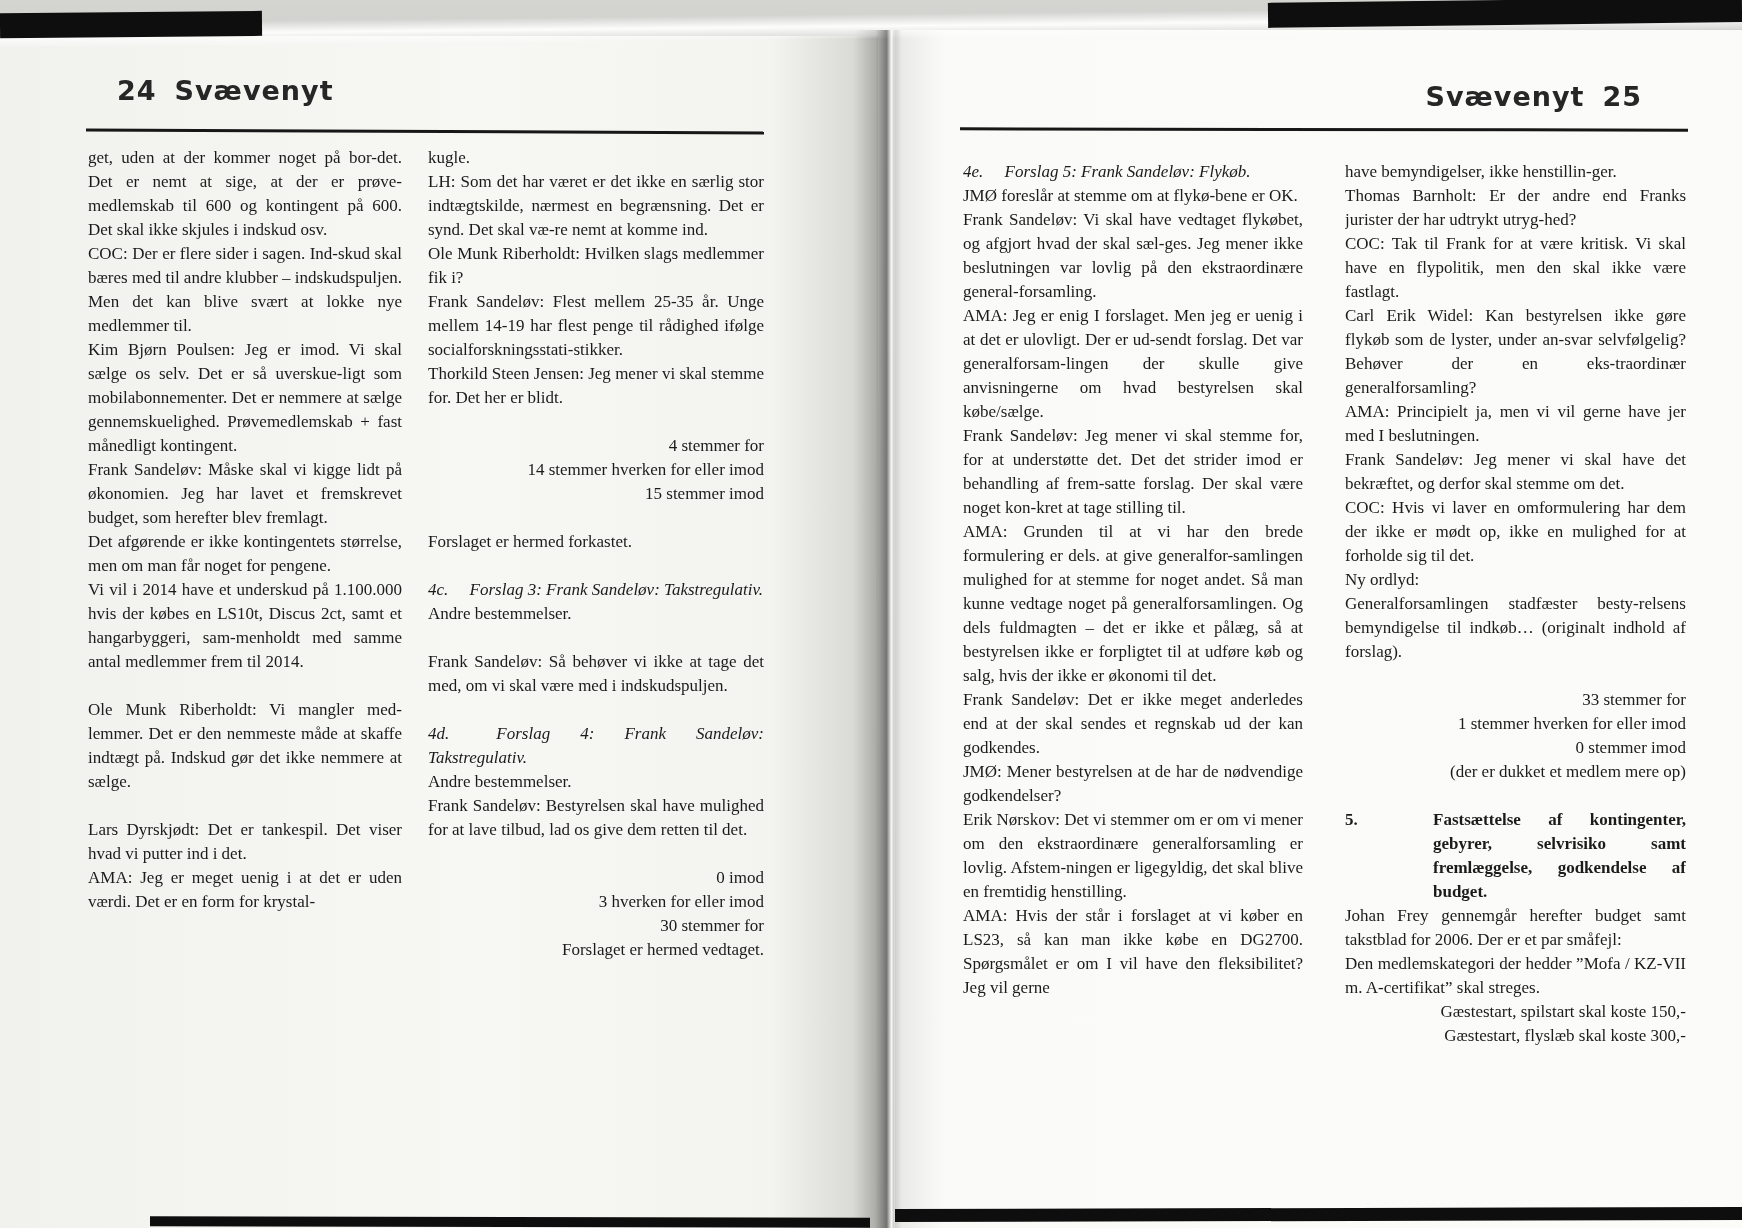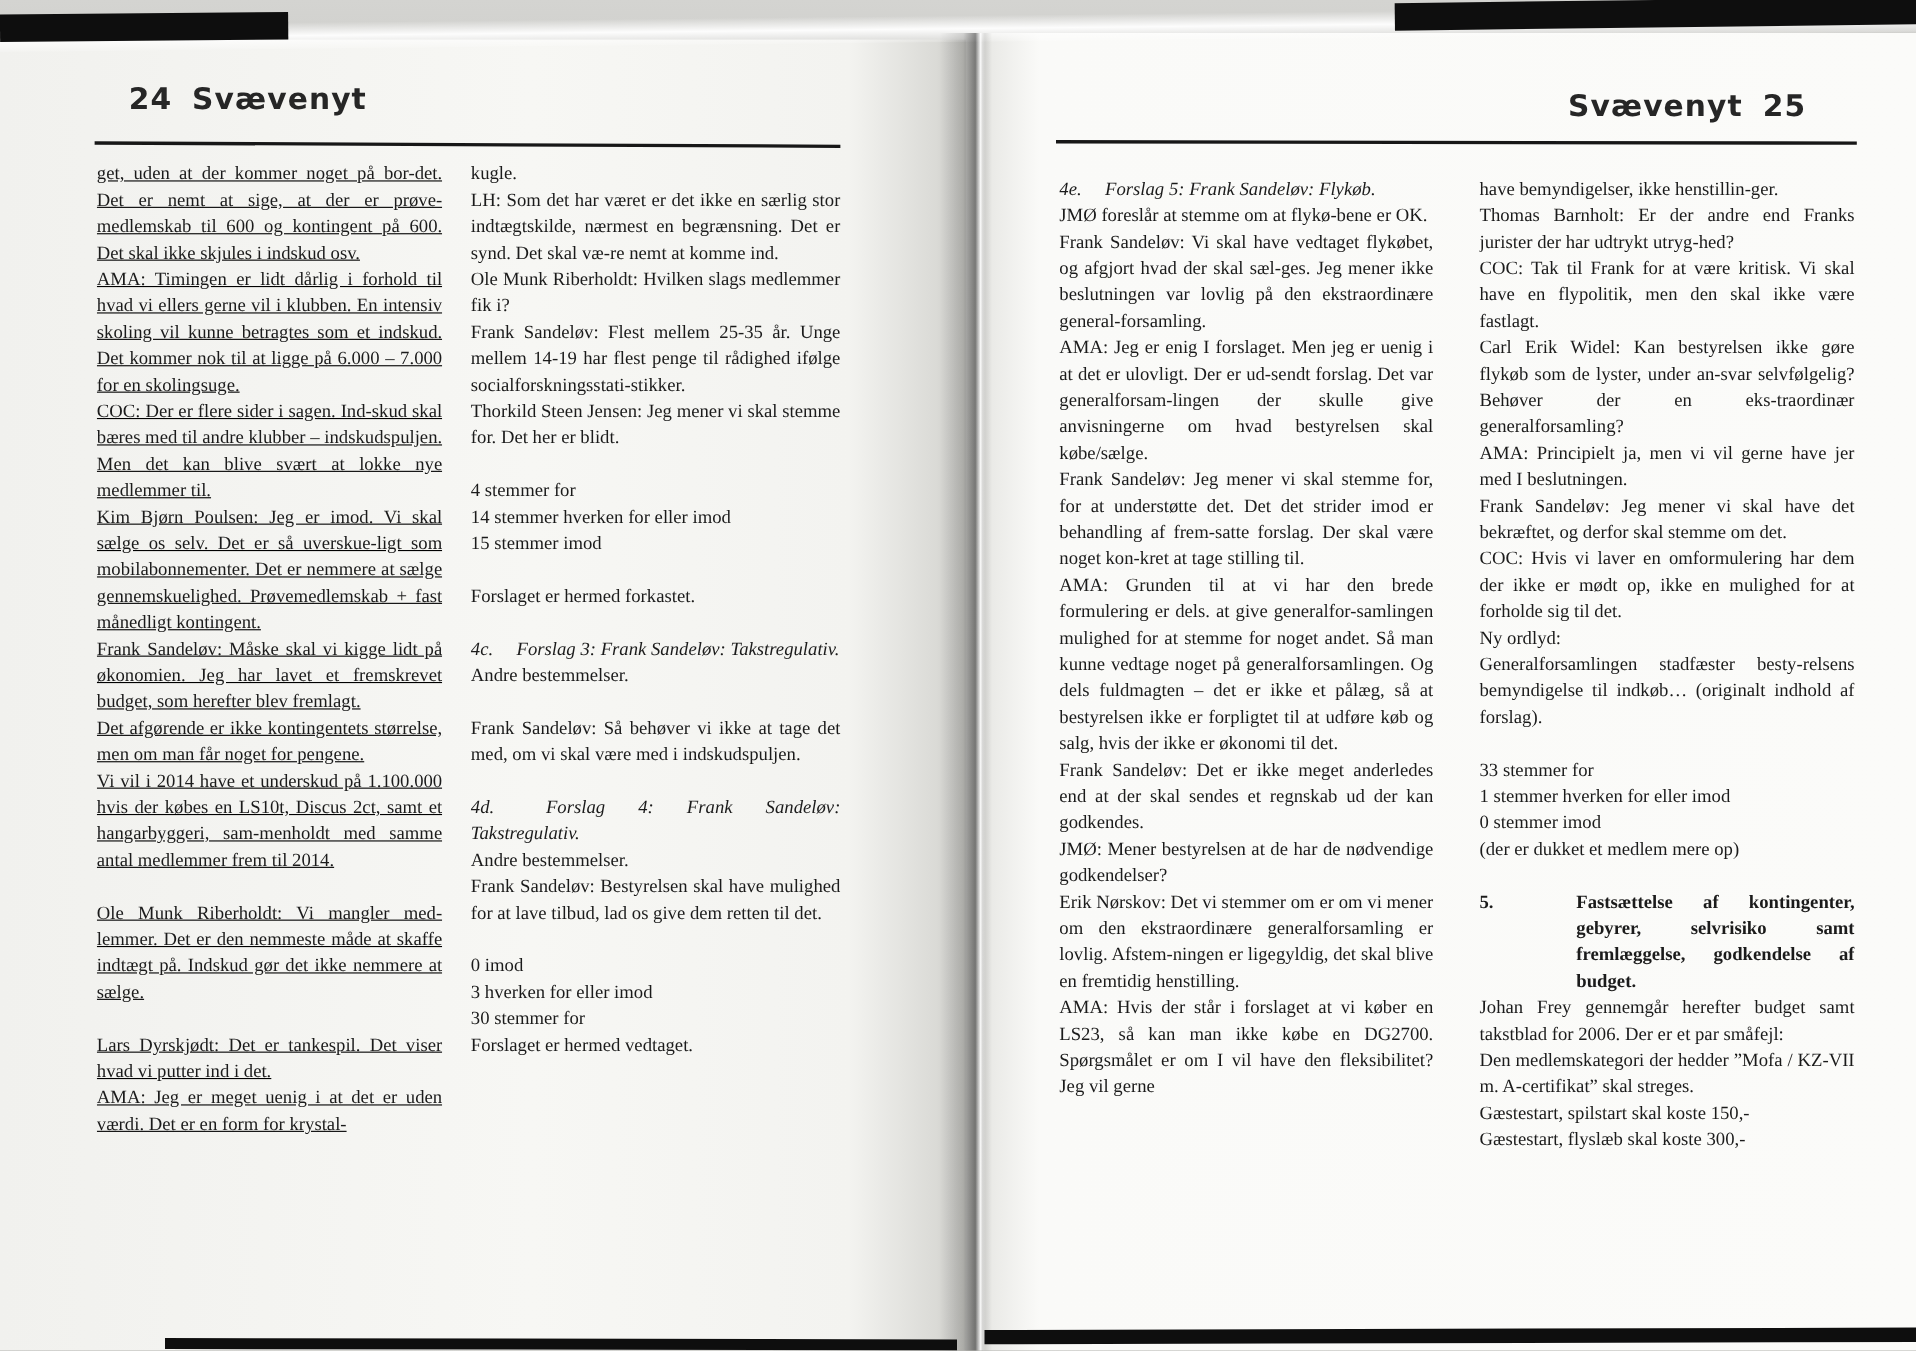--- a/index.html
+++ b/index.html
@@ -23,28 +23,28 @@
   .strip-br{left:895px;top:1208px;width:847px;height:13px;transform:rotate(-.15deg);}
   .page-head{position:absolute;z-index:3;color:#262626;
     font:bold 27px/30px "DejaVu Sans","Liberation Sans",sans-serif;letter-spacing:1px;}
   .head-left{left:117px;top:76px;}
   .head-right{left:1250px;top:82px;width:392px;text-align:right;}
   .head-gap{display:inline-block;width:18px;}
   .rule{position:absolute;height:3px;background:#171717;z-index:3;}
   .rule-left{left:86px;top:130px;width:678px;transform:rotate(.25deg);}
   .rule-right{left:960px;top:128px;width:728px;transform:rotate(.1deg);}
   .col{position:absolute;z-index:3;overflow:hidden;}
-  .col-l1{left:88px;top:146px;width:314px;height:1045px;text-decoration:underline;}
+  .col-l1{left:88px;top:146px;width:314px;height:1045px;}
   .col-l2{left:428px;top:146px;width:336px;height:1045px;}
   .col-r1{left:963px;top:160px;width:340px;height:1035px;}
   .col-r2{left:1345px;top:160px;width:341px;height:1035px;}
   .blk{margin:0;font-size:17px;line-height:24px;color:#1b1b1b;text-align:justify;
        font-family:"Liberation Serif","DejaVu Serif",serif;}
   .blk-heading{font-style:italic;}
-  .blk-vote{text-align:left;}
+  .blk-vote{text-align:right;}
   .blk-spacer{height:24px;}
   .blk-numbered{display:flex;font-weight:bold;}
   .blk-numbered .num{flex:0 0 54px;}
   .blk-numbered span:last-child{flex:1;text-align:justify;margin-left:34px;}
   .num:empty{display:none;}
 </style>
 </head>
 <body>
 
 <div class="scan">
@@ -67,21 +67,20 @@
     <span>Svævenyt</span><span class="head-gap"></span><span>25</span>
   </div>
 
   <div class="rule rule-left"></div>
   <div class="rule rule-right"></div>
 
   <div class="col col-l1">
 
       <p class="blk blk-body"><span>get, uden at der kommer noget på bor-det. Det er nemt at sige, at der er prøve-medlemskab til 600 og kontingent på 600. Det skal ikke skjules i indskud osv.</span></p>
 
-      <p class="blk blk-body"><span>AMA: Timingen er lidt dårlig i forhold til hvad vi ellers gerne vil i klubben. En intensiv skoling vil kunne betragtes som et indskud. Det kommer nok til at ligge på 6.000 – 7.000 for en skolingsuge.</span></p>
 
       <p class="blk blk-body"><span>COC: Der er flere sider i sagen. Ind-skud skal bæres med til andre klubber – indskudspuljen. Men det kan blive svært at lokke nye medlemmer til.</span></p>
 
       <p class="blk blk-body"><span>Kim Bjørn Poulsen: Jeg er imod. Vi skal sælge os selv. Det er så uverskue-ligt som mobilabonnementer. Det er nemmere at sælge gennemskuelighed. Prøvemedlemskab + fast månedligt kontingent.</span></p>
 
       <p class="blk blk-body"><span>Frank Sandeløv: Måske skal vi kigge lidt på økonomien. Jeg har lavet et fremskrevet budget, som herefter blev fremlagt.</span></p>
 
       <p class="blk blk-body"><span>Det afgørende er ikke kontingentets størrelse, men om man får noget for pengene.</span></p>
 
       <p class="blk blk-body"><span>Vi vil i 2014 have et underskud på 1.100.000 hvis der købes en LS10t, Discus 2ct, samt et hangarbyggeri, sam-menholdt med samme antal medlemmer frem til 2014.</span></p>

